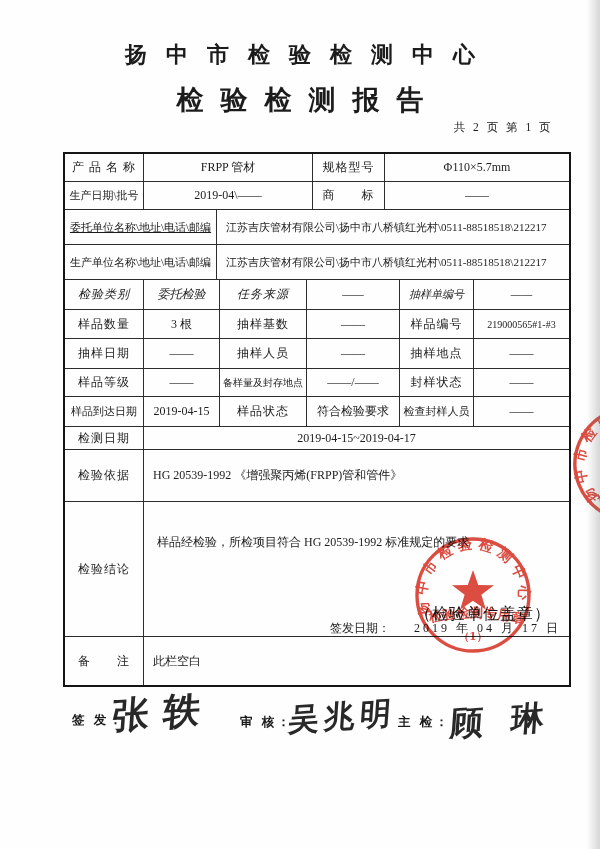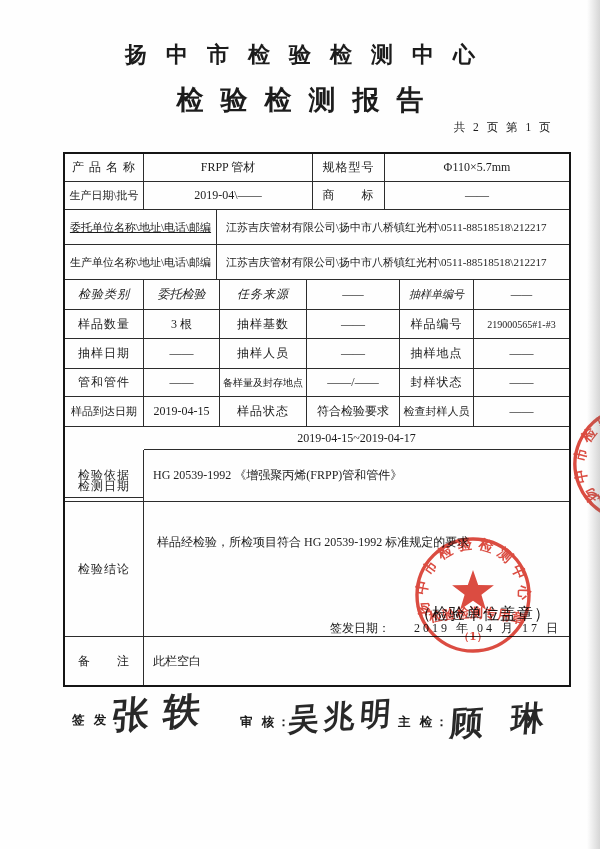--- a/index.html
+++ b/index.html
@@ -91,39 +91,39 @@
     <div class="row" style="height:30px;">
       <div class="cell lbl" style="width:79px;height:30px;">抽样日期</div>
       <div class="cell" style="width:76px;height:30px;">——</div>
       <div class="cell lbl" style="width:87px;height:30px;">抽样人员</div>
       <div class="cell" style="width:93px;height:30px;">——</div>
       <div class="cell lbl" style="width:74px;height:30px;">抽样地点</div>
       <div class="cell endc" style="width:95px;height:30px;">——</div>
     </div>
 
     <div class="row" style="height:28px;">
-      <div class="cell lbl" style="width:79px;height:28px;">管和管件</div>
+      <div class="cell lbl" style="width:79px;height:28px;">样品等级</div>
       <div class="cell" style="width:76px;height:28px;">——</div>
       <div class="cell xs" style="width:87px;height:28px;">备样量及封存地点</div>
       <div class="cell" style="width:93px;height:28px;">——/——</div>
       <div class="cell lbl" style="width:74px;height:28px;">封样状态</div>
       <div class="cell endc" style="width:95px;height:28px;">——</div>
     </div>
 
     <div class="row" style="height:30px;">
       <div class="cell sm" style="width:79px;height:30px;">样品到达日期</div>
       <div class="cell" style="width:76px;height:30px;">2019-04-15</div>
       <div class="cell lbl" style="width:87px;height:30px;">样品状态</div>
       <div class="cell" style="width:93px;height:30px;">符合检验要求</div>
       <div class="cell sm" style="width:74px;height:30px;">检查封样人员</div>
       <div class="cell endc" style="width:95px;height:30px;">——</div>
     </div>
 
     <div class="row" style="height:23px;">
-      <div class="cell lbl" style="width:79px;height:23px;margin-top:48px;">检测日期</div>
+      <div class="cell lbl" style="width:79px;height:23px;">检测日期</div>
       <div class="cell endc" style="width:425px;height:23px;">2019-04-15~2019-04-17</div>
     </div>
 
     <div class="row" style="height:52px;">
       <div class="cell lbl" style="width:79px;height:52px;">检验依据</div>
       <div class="cell cl endc" style="width:425px;height:52px;">HG 20539-1992 《增强聚丙烯(FRPP)管和管件》</div>
     </div>
 
     <div class="row" style="height:135px;">
       <div class="cell lbl" style="width:79px;height:135px;">检验结论</div>

